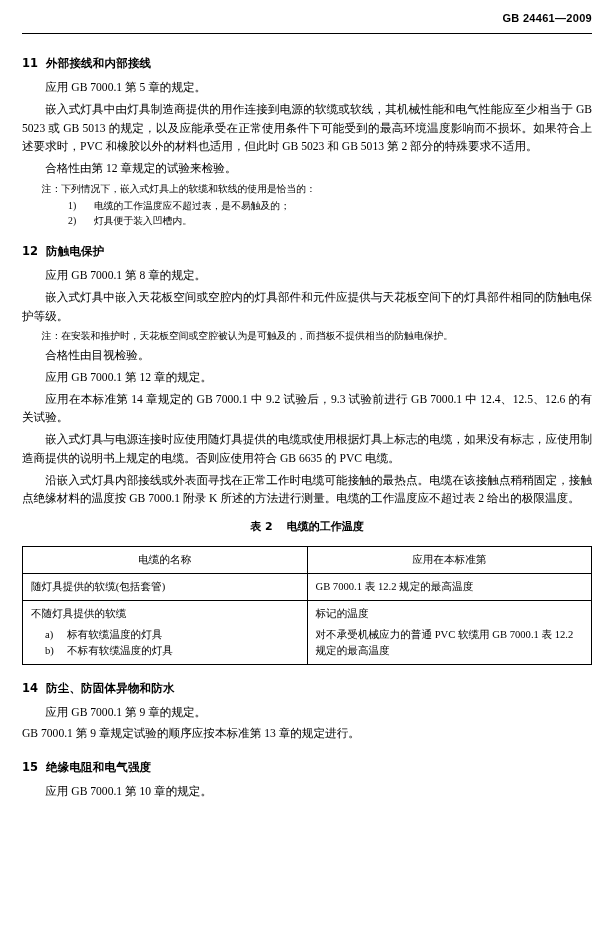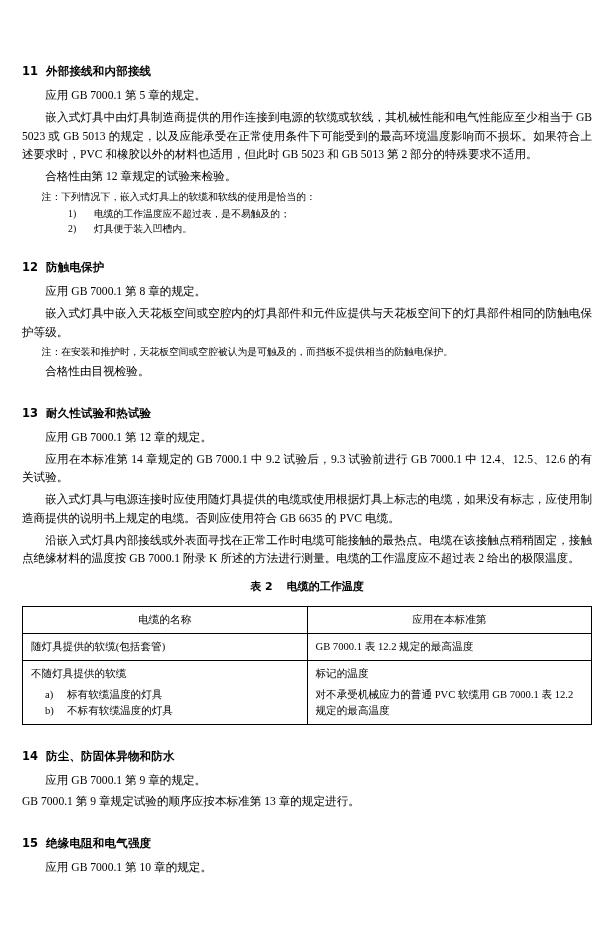--- a/index.html
+++ b/index.html
@@ -55,21 +55,20 @@
     font-family: "DejaVu Sans", "Liberation Sans", sans-serif;
     font-size: 11.5px;
     font-weight: bold;
     margin: 16px 0 8px 0;
     display: flex;
     align-items: baseline;
   }
   .sec-head .num {
     width: 24px;
     flex: none;
-    margin-top: 8px;
   }
   .sec-head .title {
     letter-spacing: 0.2px;
   }
   .para {
     font-size: 11.6px;
     line-height: 1.62;
     text-align: justify;
     text-indent: 2em;
     margin: 3px 0;
@@ -137,20 +136,24 @@
   }
   .cell-pad-top {
     padding-top: 5px;
   }
 </style>
 </head>
 <body>
 
 <div class="page">
 
+  <div class="header">
+    <div class="header-std">GB 24461—2009</div>
+    <div class="header-rule"></div>
+  </div>
 
   <div class="content">
 
     <div class="sec-head">
       <span class="num">11</span>
       <span class="title">外部接线和内部接线</span>
     </div>
     <p class="para">应用 GB 7000.1 第 5 章的规定。</p>
     <p class="para">嵌入式灯具中由灯具制造商提供的用作连接到电源的软缆或软线，其机械性能和电气性能应至少相当于 GB 5023 或 GB 5013 的规定，以及应能承受在正常使用条件下可能受到的最高环境温度影响而不损坏。如果符合上述要求时，PVC 和橡胶以外的材料也适用，但此时 GB 5023 和 GB 5013 第 2 部分的特殊要求不适用。</p>
     <p class="para">合格性由第 12 章规定的试验来检验。</p>
@@ -168,24 +171,20 @@
 
     <div class="sec-head">
       <span class="num">12</span>
       <span class="title">防触电保护</span>
     </div>
     <p class="para">应用 GB 7000.1 第 8 章的规定。</p>
     <p class="para">嵌入式灯具中嵌入天花板空间或空腔内的灯具部件和元件应提供与天花板空间下的灯具部件相同的防触电保护等级。</p>
     <p class="note">注：在安装和推护时，天花板空间或空腔被认为是可触及的，而挡板不提供相当的防触电保护。</p>
     <p class="para">合格性由目视检验。</p>
 
-    <div class="sec-head">
-      <span class="num">13</span>
-      <span class="title">耐久性试验和热试验</span>
-    </div>
     <p class="para">应用 GB 7000.1 第 12 章的规定。</p>
     <p class="para">应用在本标准第 14 章规定的 GB 7000.1 中 9.2 试验后，9.3 试验前进行 GB 7000.1 中 12.4、12.5、12.6 的有关试验。</p>
     <p class="para">嵌入式灯具与电源连接时应使用随灯具提供的电缆或使用根据灯具上标志的电缆，如果没有标志，应使用制造商提供的说明书上规定的电缆。否则应使用符合 GB 6635 的 PVC 电缆。</p>
     <p class="para">沿嵌入式灯具内部接线或外表面寻找在正常工作时电缆可能接触的最热点。电缆在该接触点稍稍固定，接触点绝缘材料的温度按 GB 7000.1 附录 K 所述的方法进行测量。电缆的工作温度应不超过表 2 给出的极限温度。</p>
 
     <div class="tbl-caption">
       <span>表 2</span><span class="gap"></span><span>电缆的工作温度</span>
     </div>
     <table class="tbl">
       <colgroup>

